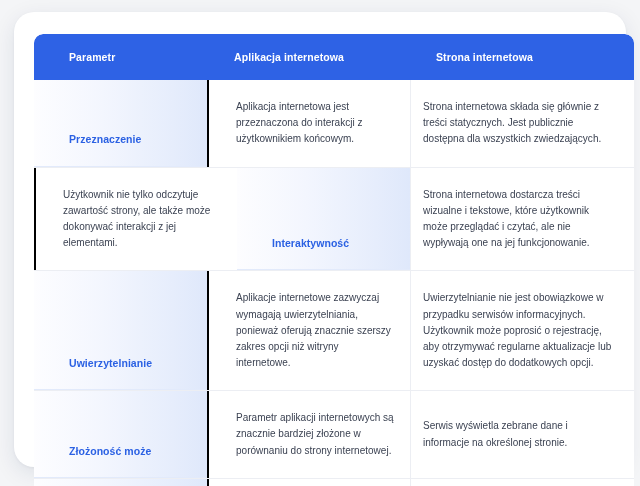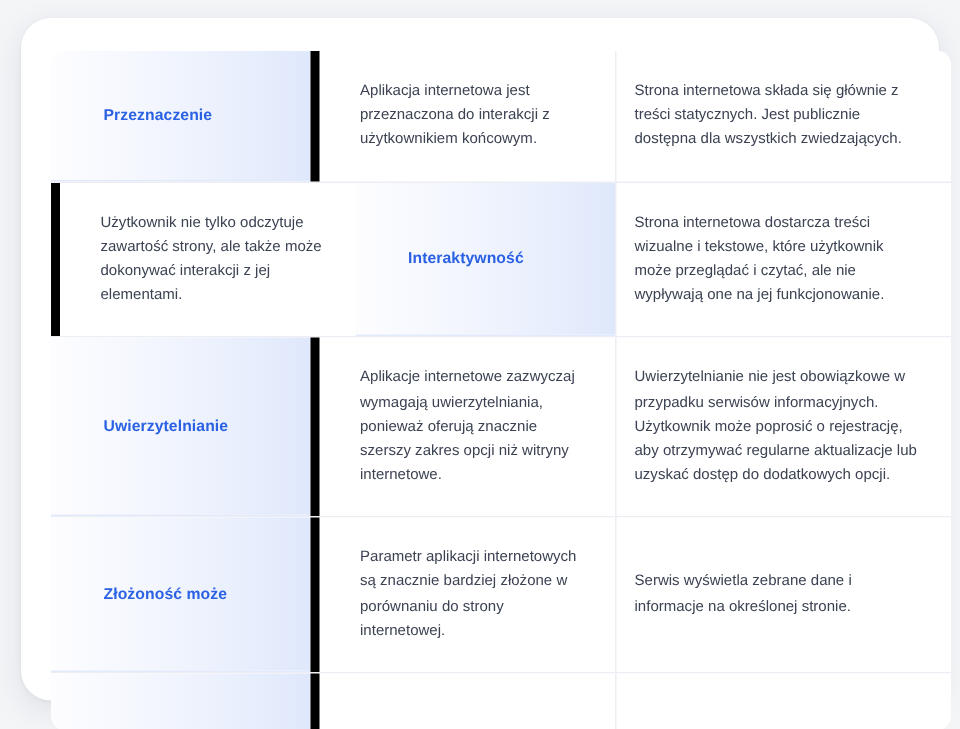--- a/index.html
+++ b/index.html
@@ -88,37 +88,38 @@
     width: 173px;
     min-width: 173px;
     padding-left: 35px;
     padding-right: 10px;
     background: linear-gradient(to right,
                 #fdfdff 0%,
                 #f3f6fe 40%,
                 #e6edfc 80%,
                 #dfe8fb 100%);
     border-bottom: 1px solid #e2eafb;
+    align-items: flex-end;
   }
   .row:last-child .cell.c1 { border-bottom: none; }
 
   .param-label {
     color: #2b61e3;
     font-size: 10.5px;
     font-weight: bold;
     line-height: 1.35;
     letter-spacing: 0.05px;
   }
 
   .cell.c2 {
     width: 203px;
     min-width: 203px;
     padding-left: 27px;
     padding-right: 16px;
-    border-left: 6px solid #000000;
+    border-left: 2px solid #000000;
   }
   .cell.c3 {
     width: 224px;
     min-width: 224px;
     padding-left: 12px;
     border-left: 1px solid #eceef3;
   }
 
   .body-text {
     color: #3b4252;
@@ -135,20 +136,25 @@
   .row-4 .cell { padding-top: 19px; padding-bottom: 19px; }
 </style>
 </head>
 <body>
 
 <div class="page">
   <div class="card">
 
     <div class="table">
 
+      <div class="thead">
+        <div class="th c1">Parametr</div>
+        <div class="th c2">Aplikacja internetowa</div>
+        <div class="th c3">Strona internetowa</div>
+      </div>
 
       <div class="tbody">
 
         <div class="row row-0">
           <div class="cell c1">
             <span class="param-label">Przeznaczenie</span>
           </div>
           <div class="cell c2">
             <span class="body-text">Aplikacja internetowa jest przeznaczona do interakcji z użytkownikiem końcowym.</span>
           </div>

